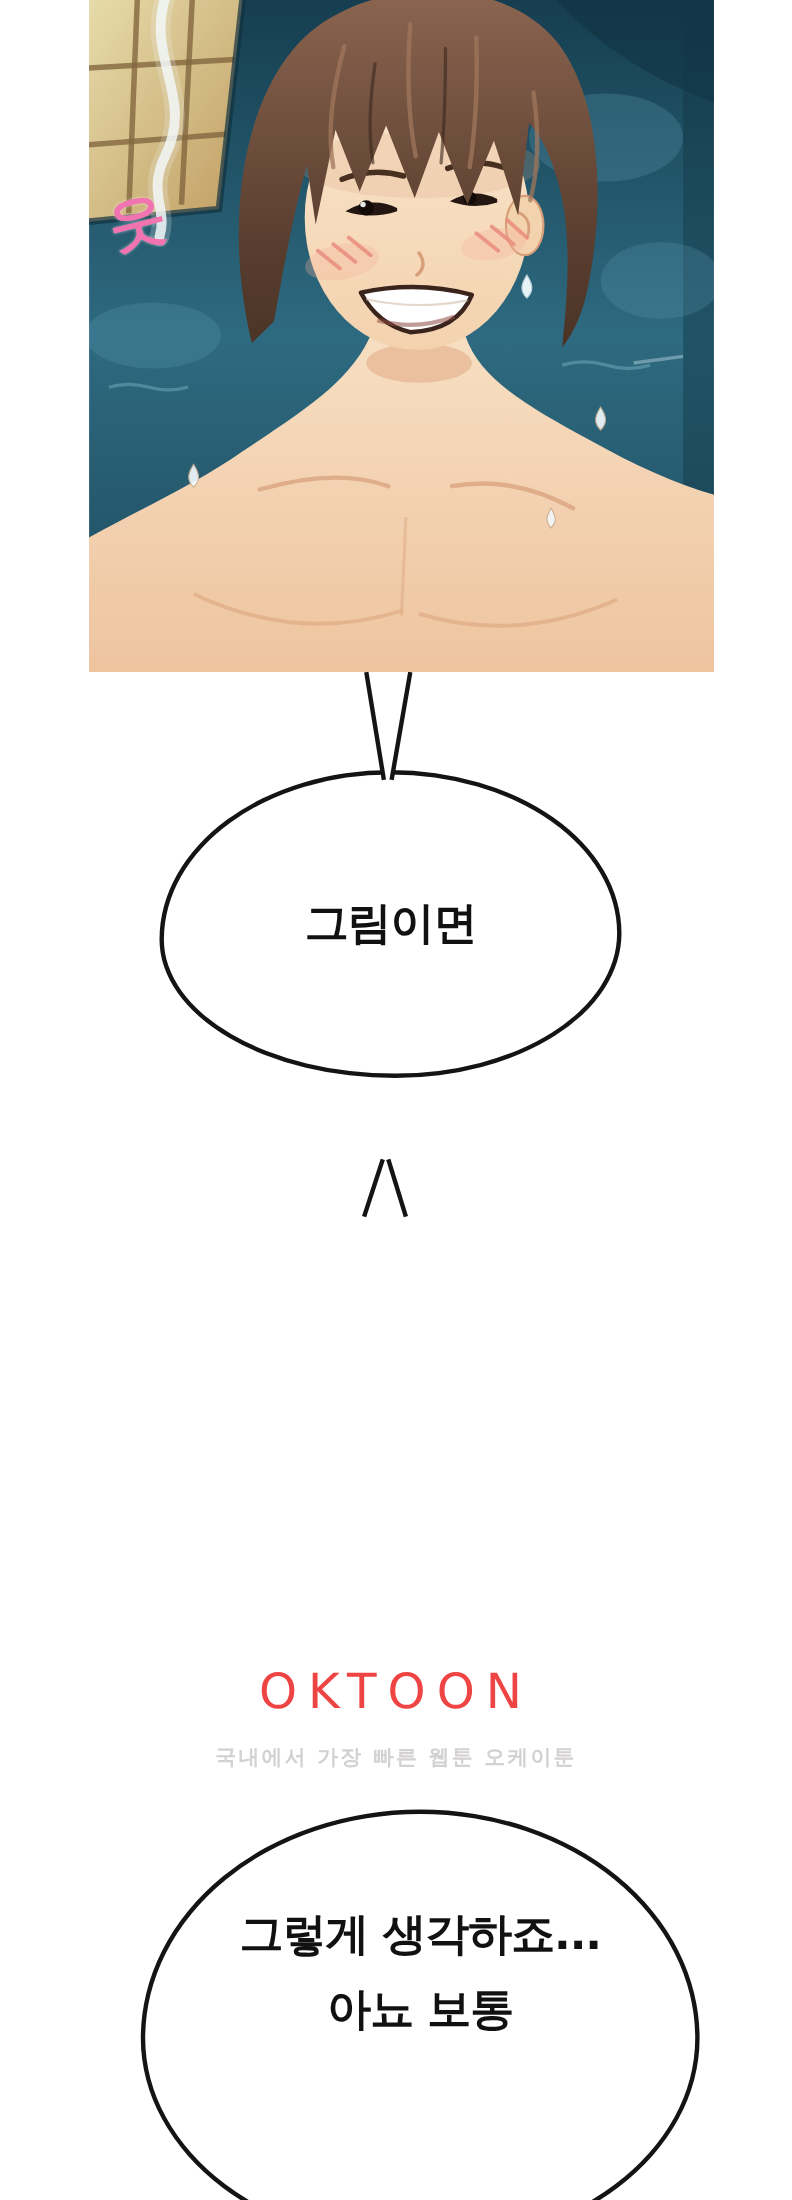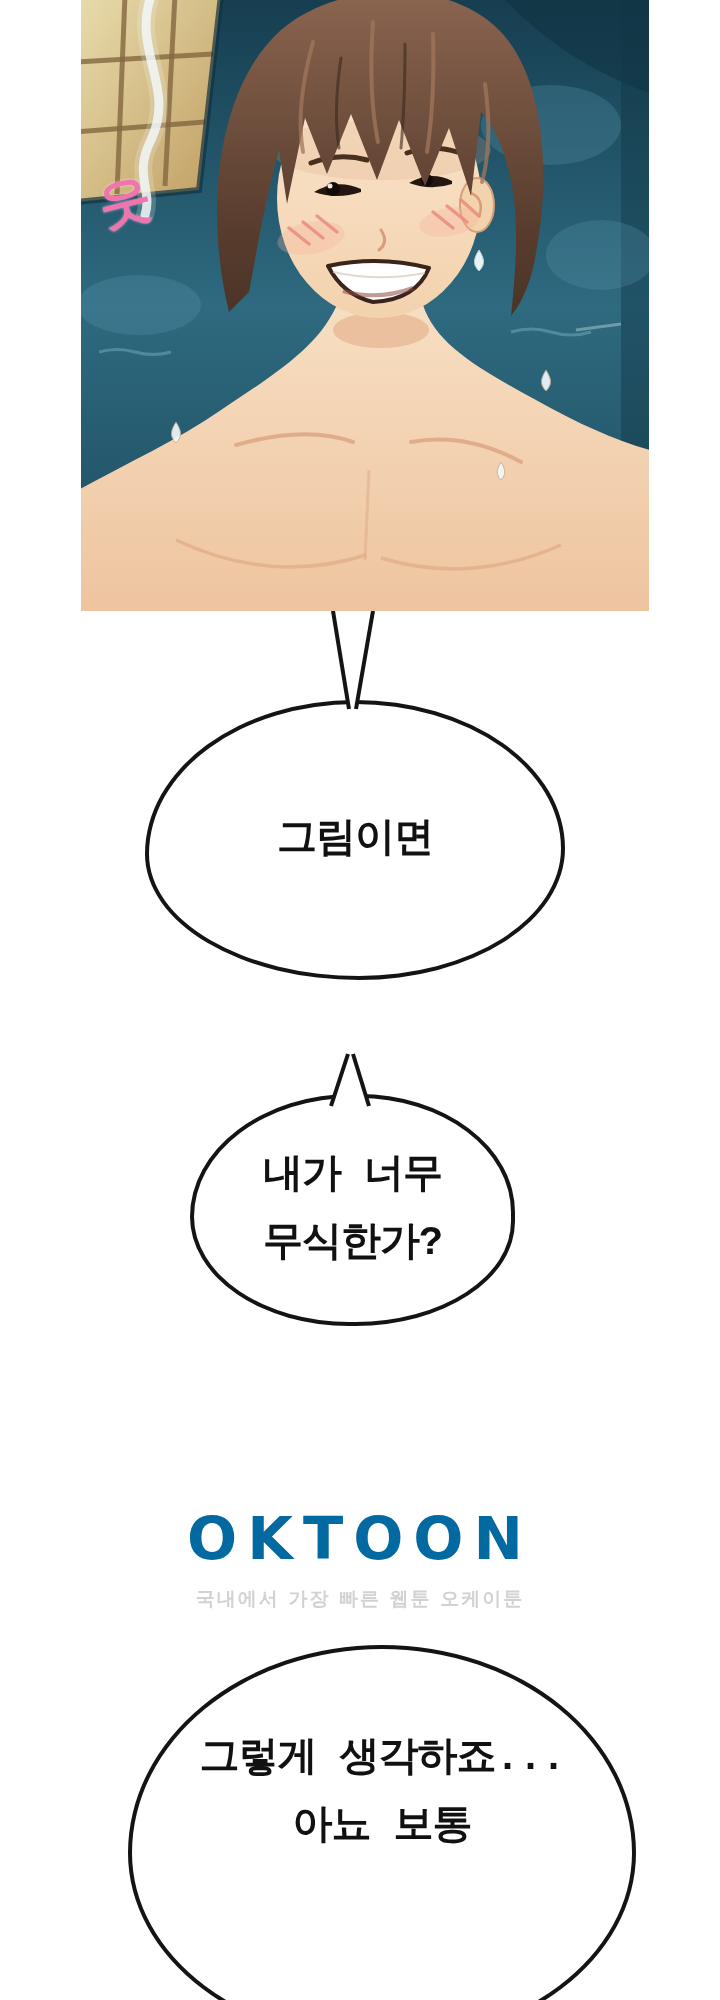--- a/index.html
+++ b/index.html
@@ -18,42 +18,42 @@
     font-size:52px;font-weight:700;color:#f173af;
     transform:rotate(-14deg);
     text-shadow:0 0 3px rgba(255,255,255,.55);
     user-select:none;
   }
 
   
   .bubble{
     position:absolute;background:#ffffff;border:4px solid #141414;
     display:flex;align-items:center;justify-content:center;
-    z-index:2;box-sizing:border-box;font-family:Liberation Mono, monospace;
+    z-index:2;box-sizing:border-box;
   }
   .btext{text-align:center;color:#111111;font-weight:700;}
   .btext .line{font-size:40px;line-height:68px;letter-spacing:-1px;white-space:nowrap;}
 
   .bubble1{left:145px;top:700px;width:420px;height:280px;border-radius:50% 50% 49% 51% / 55% 53% 47% 45%;}
   .bubble2{left:190px;top:1094px;width:325px;height:232px;border-radius:51% 49% 50% 50% / 54% 52% 46% 48%;}
   .bubble3{
     left:128px;top:1645px;width:508px;height:400px;
     border-radius:50% 50% 50% 50% / 52% 52% 48% 48%;
     align-items:flex-start;
   }
   .bubble3 .btext{padding-top:76px;}
 
   .tail{position:absolute;z-index:5;}
   .tail1{left:325px;top:611px;}
   .tail2{left:327px;top:1052px;}
 
   
   .watermark{position:absolute;left:0;top:1508px;width:720px;text-align:center;z-index:0;}
   .wm-logo{
-    font-size:59px;font-weight:700;color:#0369a1;letter-spacing:10px;line-height:62px;
+    font-size:44px;font-weight:400;color:#ef4444;letter-spacing:10px;line-height:62px;
   }
   .wm-tagline{
     margin-top:16px;font-size:19px;font-weight:700;color:#d4d1d1;letter-spacing:2px;line-height:24px;
   }
 </style>
 </head>
 <body>
 
 <div class="page">
 
@@ -182,26 +182,20 @@
       <div class="line">그림이면</div>
     </div>
   </div>
 
   <svg class="tail tail2" width="48" height="56" viewBox="0 0 48 56" xmlns="http://www.w3.org/2000/svg">
     <path d="M4,54 L21,2 L26,2 L42,54 Z" fill="#ffffff"></path>
     <path d="M4,54 L21,2" stroke="#141414" stroke-width="4" fill="none"></path>
     <path d="M42,54 L26,2" stroke="#141414" stroke-width="4" fill="none"></path>
   </svg>
 
-  <div class="bubble bubble2">
-    <div class="btext">
-      <div class="line">내가 너무</div>
-      <div class="line">무식한가?</div>
-    </div>
-  </div>
 
   <div class="watermark">
     <div class="wm-logo">OKTOON</div>
     <div class="wm-tagline">국내에서 가장 빠른 웹툰 오케이툰</div>
   </div>
 
   <div class="bubble bubble3">
     <div class="btext">
       <div class="line">그렇게 생각하죠...</div>
       <div class="line">아뇨 보통</div>

